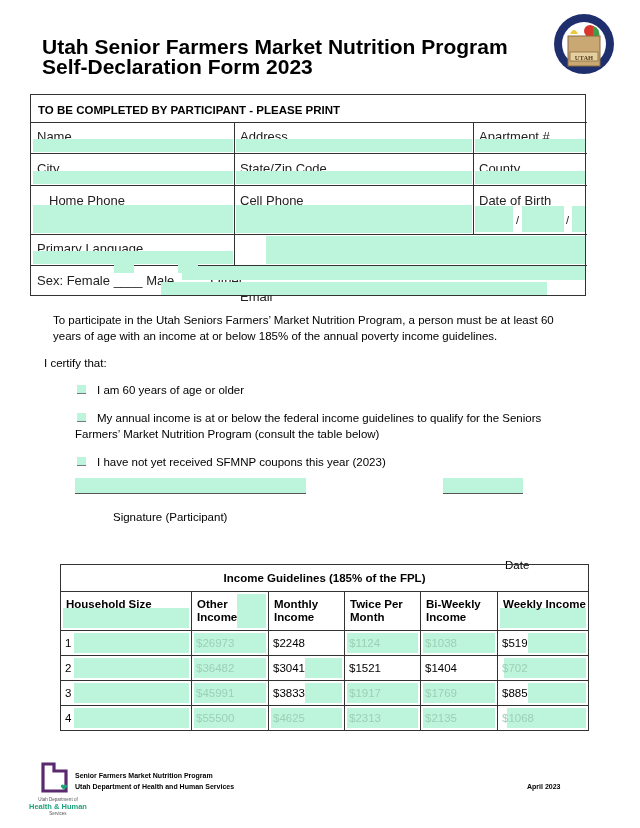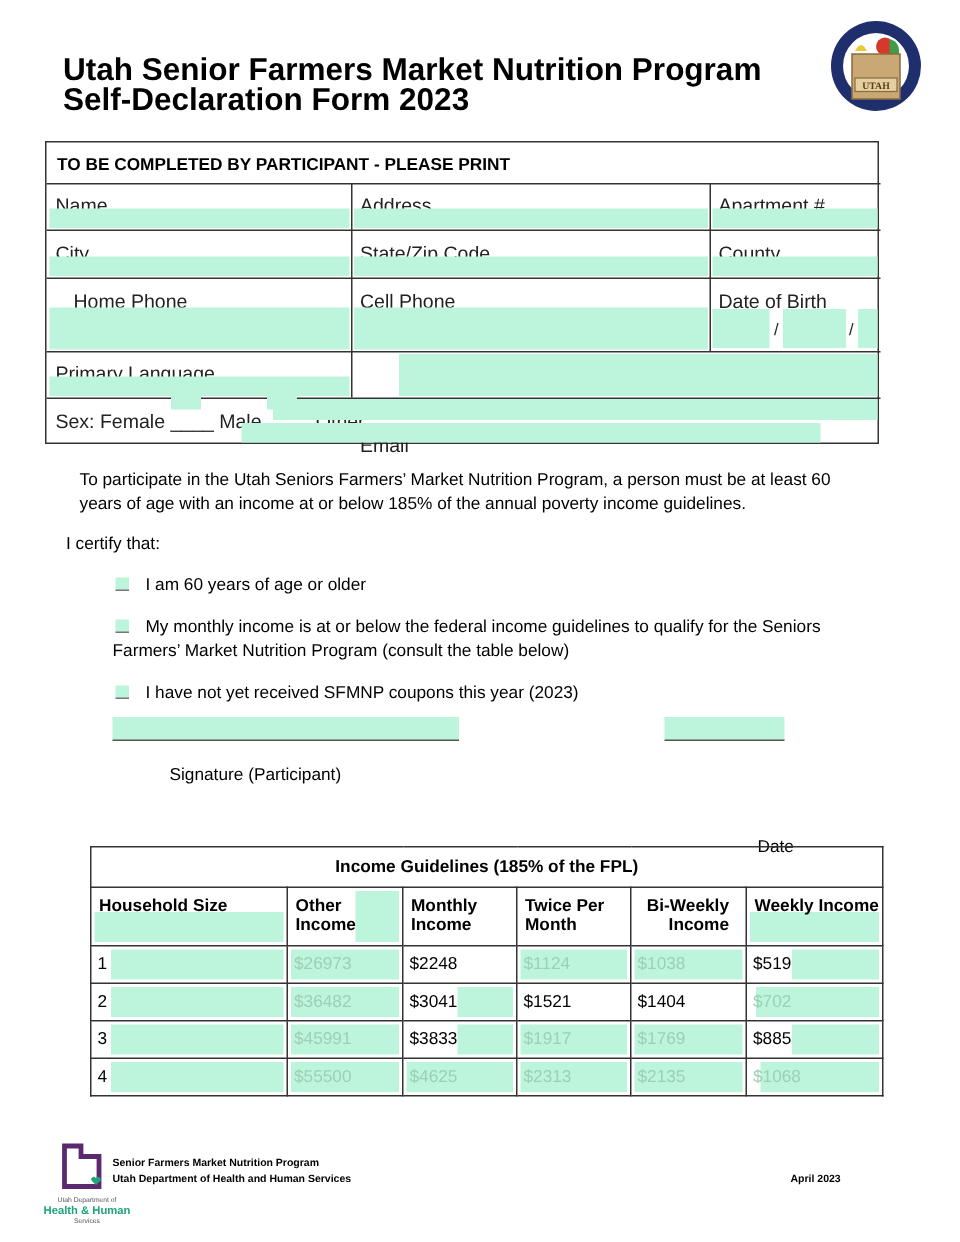--- a/index.html
+++ b/index.html
@@ -113,21 +113,21 @@
   <div>To participate in the Utah Seniors Farmers’ Market Nutrition Program, a person must be at least 60</div>
   <div>years of age with an income at or below 185% of the annual poverty income guidelines.</div>
 </div>
 
 <div class="abs para" style="left:44px; top:355px;">I certify that:</div>
 
 <div class="cb" style="left:77px; top:385px;"></div>
 <div class="abs para" style="left:97px; top:382px;">I am 60 years of age or older</div>
 
 <div class="cb" style="left:77px; top:413px;"></div>
-<div class="abs para" style="left:97px; top:410px;">My monthly income is at or below the federal income guidelines to qualify for the Seniors</div>
+<div class="abs para" style="left:97px; top:410px;">My annual income is at or below the federal income guidelines to qualify for the Seniors</div>
 <div class="abs para" style="left:75px; top:426px;">Farmers’ Market Nutrition Program (consult the table below)</div>
 
 <div class="cb" style="left:77px; top:457px;"></div>
 <div class="abs para" style="left:97px; top:454px;">I have not yet received SFMNP coupons this year (2023)</div>
 
 <div class="fill" style="left:75px; top:478px; width:231px; height:15px; border-bottom:1.3px solid #555;"></div>
 <div class="fill" style="left:443px; top:478px; width:80px; height:15px; border-bottom:1.3px solid #555;"></div>
 <div class="abs para" style="left:113px; top:509px;">Signature (Participant)</div>
 <div class="abs para" style="left:505px; top:509px;margin-top:48px;">Date</div>
 
@@ -145,21 +145,21 @@
       <span class="cellfill" style="left:45px; right:2px; top:2px; bottom:2px;"></span>
       <span class="t" style="width:40px; white-space:normal;">Other Income</span>
     </td>
     <td class="hd" style="width:75px;">
       <span class="t" style="width:50px; white-space:normal;">Monthly Income</span>
     </td>
     <td class="hd" style="width:75px;">
       <span class="t" style="width:60px; white-space:normal;">Twice Per Month</span>
     </td>
     <td class="hd" style="width:76px;">
-      <span class="t" style="width:60px; white-space:normal;text-align:right;">Bi-Weekly Income</span>
+      <span class="t" style="width:60px; white-space:normal;">Bi-Weekly Income</span>
     </td>
     <td class="hd">
       <span class="cellfill" style="left:2px; right:2px; top:16px; bottom:2px;"></span>
       <span class="t">Weekly Income</span>
     </td>
   </tr>
 
   <tr class="row">
     <td><span class="cellfill" style="left:13px; right:2px; top:2px; bottom:2px;"></span><span class="t">1</span></td>
     <td><span class="cellfill" style="left:2px; right:2px; top:2px; bottom:2px;"></span><span class="t muted">$26973</span></td>

